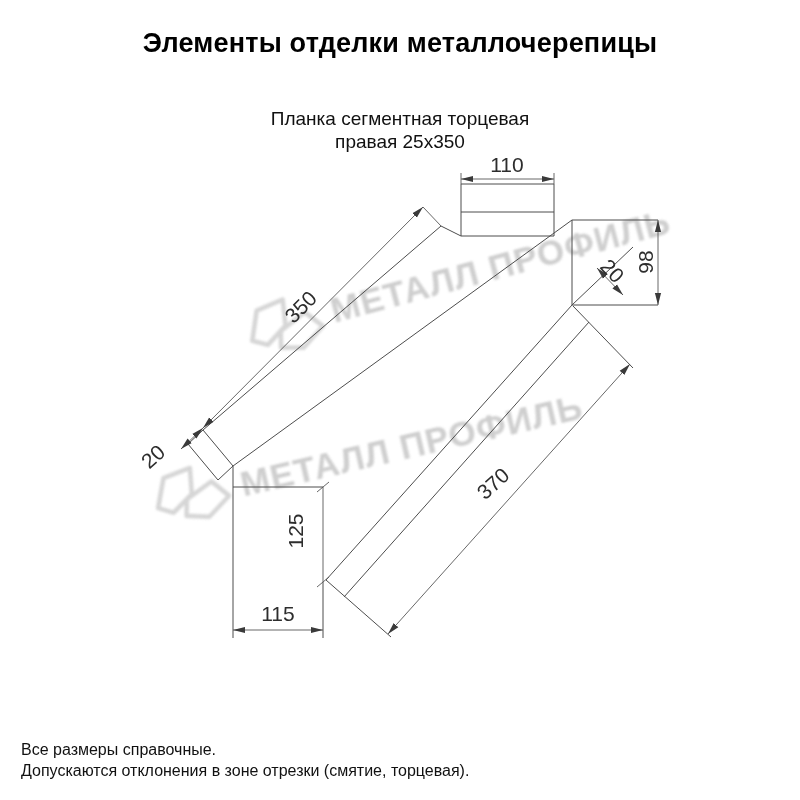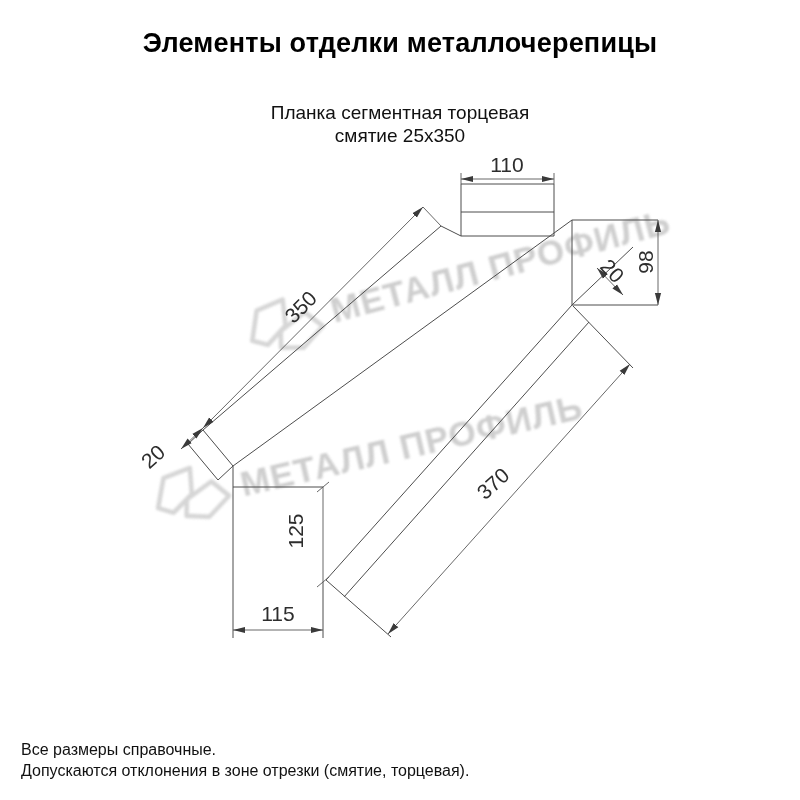--- a/index.html
+++ b/index.html
@@ -1,40 +1,40 @@
 <!DOCTYPE html>
 <html><head>
 <meta charset="utf-8">
 <style>
   html,body{margin:0;padding:0;background:#ffffff;}
   body{width:800px;height:800px;overflow:hidden;position:relative;
        font-family:"Liberation Sans", sans-serif;color:#1a1a1a;}
   .page{position:absolute;inset:0;background:#fff;border-radius:23px;}
   .title{position:absolute;top:28px;left:0;width:100%;text-align:center;
          font-size:27px;font-weight:bold;letter-spacing:.2px;color:#000;}
-  .subtitle{position:absolute;top:101px;left:0;width:100%;text-align:center;
+  .subtitle{position:absolute;top:107px;left:0;width:100%;text-align:center;
             font-size:19px;line-height:23px;color:#111;}
   .drawing{position:absolute;top:0;left:0;width:800px;height:800px;}
   .notes{position:absolute;left:21px;top:739px;font-size:16px;line-height:21px;color:#111;}
   svg text{font-family:"Liberation Sans", sans-serif;fill:#2d2d2d;font-size:21px;}
   svg .wm-text{font-size:35px;font-weight:bold;fill:#c6c6c6;letter-spacing:1px;}
   .part-lines path{stroke:#4d4d4d;stroke-width:1;fill:none;}
   .dim-lines path{stroke:#575757;stroke-width:.9;fill:none;}
   .wm-logo path{stroke:#cfcfcf;stroke-width:4.5;fill:none;stroke-linejoin:round;}
 </style>
 </head>
 <body>
 
 <div class="page">
 
   <div class="title">Элементы отделки металлочерепицы</div>
 
   <div class="subtitle">
     <div>Планка сегментная торцевая</div>
-    <div>смятие 25х350</div>
+    <div>правая 25х350</div>
   </div>
 
   <svg class="drawing" viewBox="0 0 800 800" xmlns="http://www.w3.org/2000/svg">
     <defs>
       <marker id="arr" viewBox="0 0 12 8" refX="12" refY="4" markerWidth="12" markerHeight="8" markerUnits="userSpaceOnUse" orient="auto-start-reverse">
         <path d="M12,4 L0,0.9 L0,7.1 Z" fill="#3a3a3a"></path>
       </marker>
       <filter id="wmblur" x="-10%" y="-10%" width="120%" height="120%">
         <feGaussianBlur stdDeviation="0.8"></feGaussianBlur>
       </filter>

